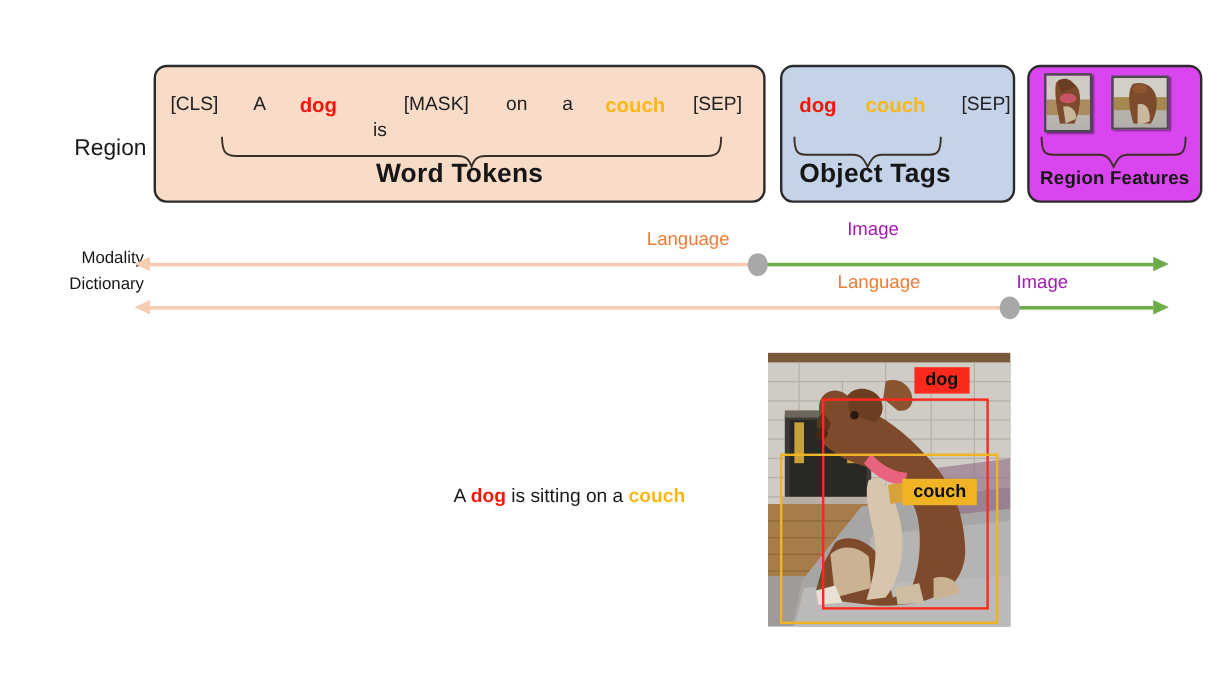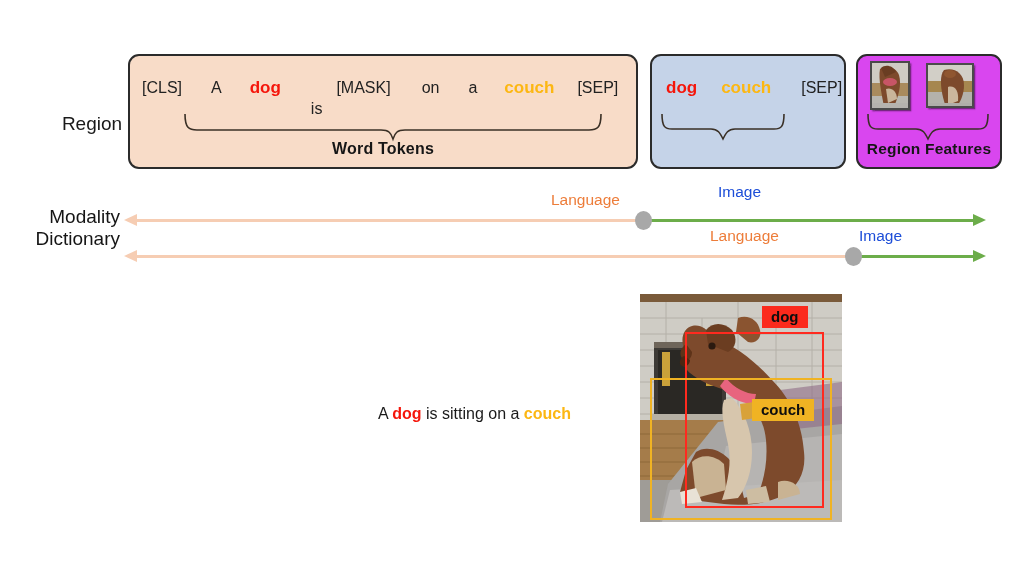--- a/index.html
+++ b/index.html
@@ -28,44 +28,44 @@
     position:absolute;top:0;left:0;right:0;height:64px;
     display:flex;align-items:center;
   }
   .token{font-size:16px;color:#222;white-space:nowrap;}
   .token.bold{font-weight:bold;font-size:17px;}
   .tok-red{color:#f5160b;}
   .tok-orange{color:#fcb713;}
 
   .group-label{
     position:absolute;left:0;right:0;bottom:9px;text-align:center;
-    font-size:16px;font-weight:bold;color:#161616;letter-spacing:.2px;
+    font-size:22px;font-weight:bold;color:#161616;letter-spacing:.2px;
   }
   #region-features-panel .group-label{font-size:15.5px;}
 
   .brace{position:absolute;}
 
   
   .thumb{
     position:absolute;border:2px solid #4a4a4a;box-sizing:border-box;
     box-shadow:1.5px 1.5px 1.5px rgba(0,0,0,.45);
     overflow:hidden;
   }
   #thumb-1{left:870px;top:61px;width:40px;height:49px;}
   #thumb-2{left:926px;top:63px;width:48px;height:45px;}
 
   
   .axis-name{
     position:absolute;left:12px;width:108px;text-align:right;
-    font-size:19px;color:#151515;
+    font-size:14px;color:#151515;
   }
   #modality-name{top:206px;}
   #dictionary-name{top:228px;}
 
-  .axis-wrap{position:absolute;left:124px;width:862px;height:18px;}
+  .axis-wrap{position:absolute;left:112px;width:862px;height:18px;}
   #modality-axis{top:212px;}
   #dictionary-axis{top:248px;}
 
   .seg-lang{
     position:absolute;top:7px;height:3px;background:#f6cdb3;
   }
   .seg-img{
     position:absolute;top:7px;height:3px;background:#6cad4a;
   }
   .arrow-left{
@@ -79,21 +79,21 @@
     border-left:13px solid #6cad4a;
   }
   .knob{
     position:absolute;width:17px;height:19px;border-radius:50%;
     background:#a8a8a8;top:-1px;
   }
   .axis-tag{
     position:absolute;font-size:15.5px;white-space:nowrap;
   }
   .tag-lang{color:#ed7d3a;}
-  .tag-img{color:#1d4ed8;}
+  .tag-img{color:#a21caf;}
 
   
   #caption{
     position:absolute;left:378px;top:375px;font-size:16px;color:#1a1a1a;
     white-space:nowrap;
     margin-top:30px;
   }
   #caption .cap-dog{color:#f5160b;font-weight:bold;}
   #caption .cap-couch{color:#fcb713;font-weight:bold;}
 
@@ -143,20 +143,21 @@
   <div class="token-row" style="padding-left:14px;box-sizing:border-box;">
     <span class="token bold tok-red" style="margin-left:0px;">dog</span>
     <span class="token bold tok-orange" style="margin-left:24px;">couch</span>
     <span class="token" style="margin-left:30px;">[SEP]</span>
   </div>
 
   <svg class="brace" style="left:8px;top:56px;" width="126" height="30" viewBox="0 0 126 30">
     <path d="M2,2 C2,15 5,17 12,17 L51,17 C58,17 60,21 63,27 C66,21 68,17 75,17 L114,17 C121,17 124,15 124,2" fill="none" stroke="#3a3026" stroke-width="1.6"></path>
   </svg>
 
+  <div class="group-label" style="text-align:left;padding-left:14px;">Object Tags</div>
 </div>
 
 <div class="panel" id="region-features-panel">
   <svg class="brace" style="left:8px;top:56px;" width="124" height="30" viewBox="0 0 124 30">
     <path d="M2,2 C2,15 5,17 12,17 L50,17 C57,17 59,21 62,27 C65,21 67,17 74,17 L112,17 C119,17 122,15 122,2" fill="none" stroke="#3a3026" stroke-width="1.6"></path>
   </svg>
   <div class="group-label">Region Features</div>
 </div>
 
 <div class="thumb" id="thumb-1">

